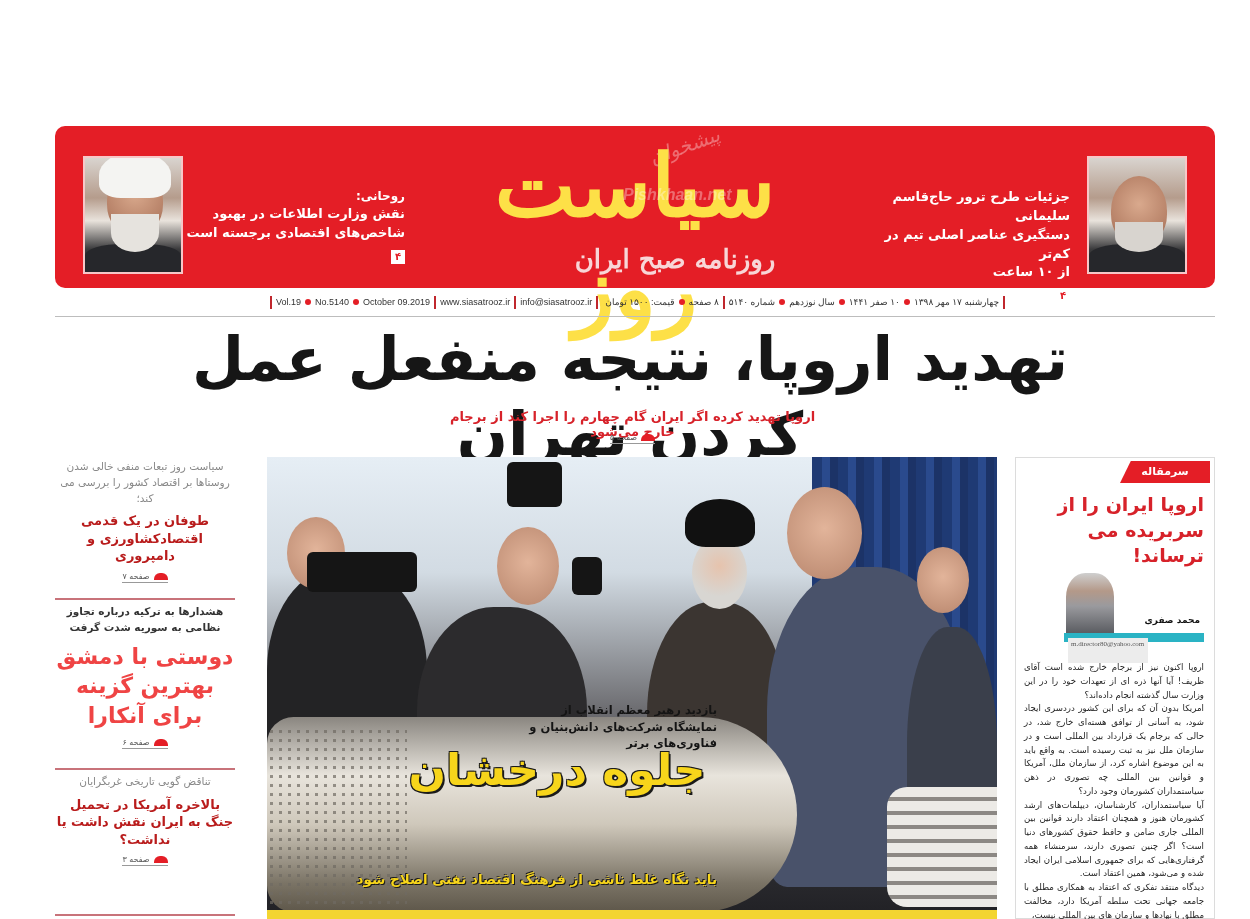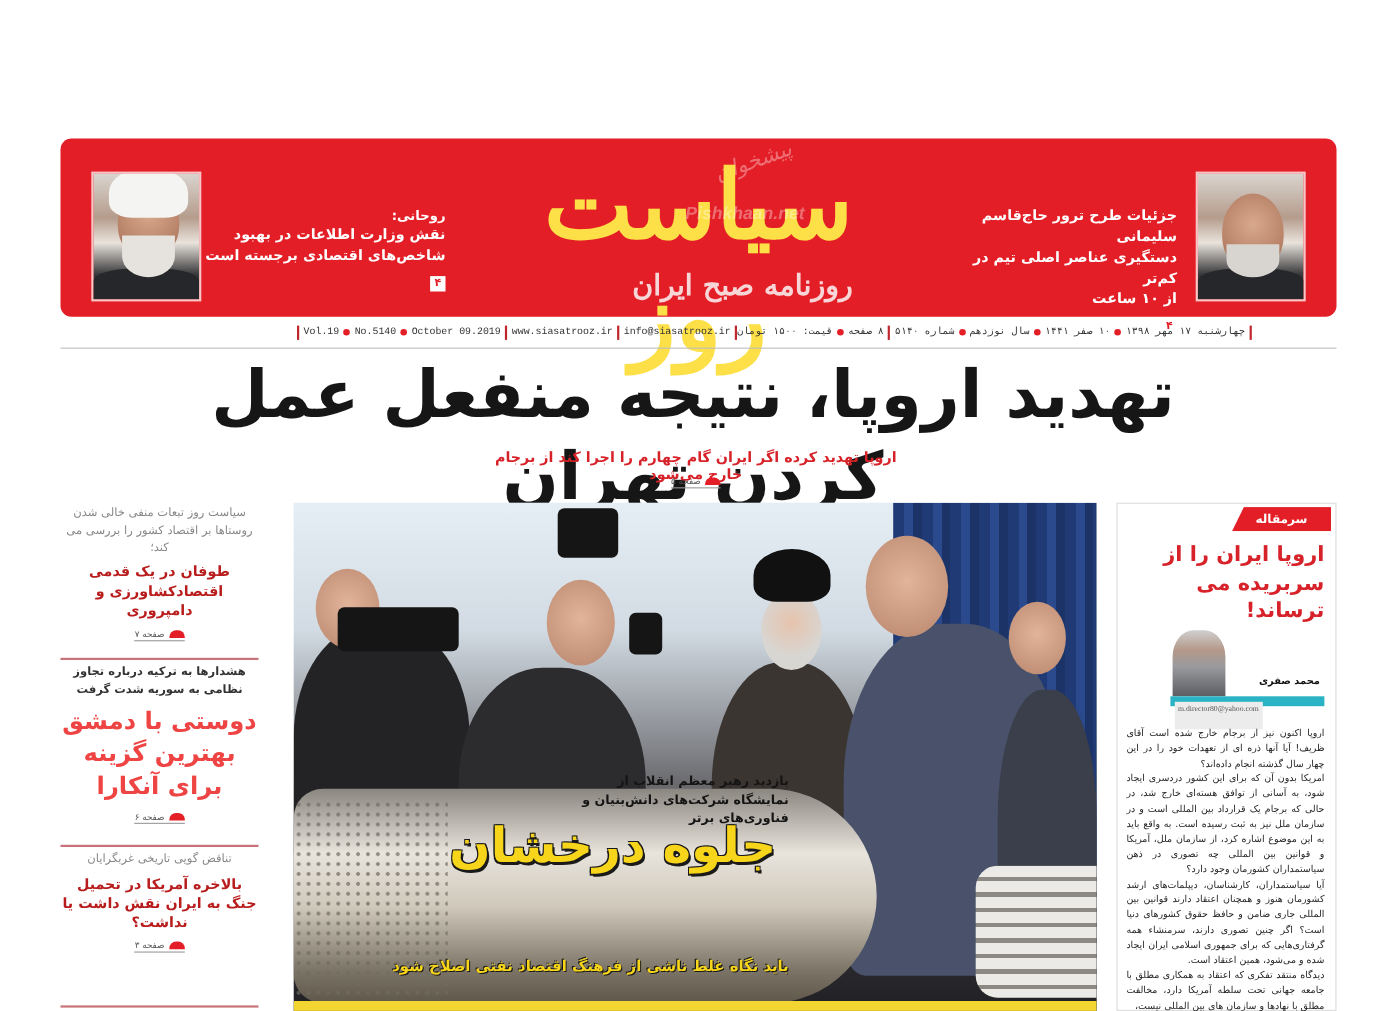--- a/index.html
+++ b/index.html
@@ -66,21 +66,21 @@
   }
   .watermark-en {
     position: absolute; left: 190px; top: 60px; color: rgba(255,255,255,0.35);
     font-size: 16px; font-weight: bold; font-style: italic; font-family: "Liberation Sans", sans-serif;
   }
 
   
   .infobar {
     position: absolute; left: 270px; top: 293px; width: 735px; height: 18px;
     display: flex; align-items: center; justify-content: space-between;
-    font-size: 9px; color: #333; font-family: Liberation Mono, monospace;
+    font-size: 9px; color: #333; font-family: Liberation Sans, sans-serif;
   }
   .infobar .seg { display: flex; align-items: center; gap: 4px; white-space: nowrap; }
   .infobar .pipe { width: 2px; height: 13px; background: #c0272d; display: inline-block; }
   .infobar .dot { width: 6px; height: 6px; border-radius: 50%; background: #e41e26; display: inline-block; }
   .infobar .fa { direction: rtl; }
   .rule-top { position: absolute; left: 55px; top: 316px; width: 1160px; height: 1px; background: #bdbdbd; }
 
   
   .headline {
     position: absolute; left: 120px; top: 322px; width: 1020px; text-align: center; direction: rtl;
@@ -339,18 +339,18 @@
 </div>
 
 <div class="editorial">
   <div class="ed-badge">سرمقاله</div>
   <div class="ed-title">اروپا ایران را از سربریده می ترساند!</div>
   <div class="ed-author-photo"></div>
   <div class="ed-author">محمد صفری</div>
   <div class="ed-email-bar"></div>
   <div class="ed-email">m.director80@yahoo.com</div>
   <div class="ed-body">
-    <p>اروپا اکنون نیز از برجام خارج شده است آقای ظریف! آیا آنها ذره ای از تعهدات خود را در این چهار سال گذشته انجام داده‌اند؟</p>
+    <p>اروپا اکنون نیز از برجام خارج شده است آقای ظریف! آیا آنها ذره ای از تعهدات خود را در این وزارت سال گذشته انجام داده‌اند؟</p>
     <p>امریکا بدون آن که برای این کشور دردسری ایجاد شود، به آسانی از توافق هسته‌ای خارج شد، در حالی که برجام یک قرارداد بین المللی است و در سازمان ملل نیز به ثبت رسیده است. به واقع باید به این موضوع اشاره کرد، از سازمان ملل، آمریکا و قوانین بین المللی چه تصوری در ذهن سیاستمداران کشورمان وجود دارد؟</p>
     <p>آیا سیاستمداران، کارشناسان، دیپلمات‌های ارشد کشورمان هنوز و همچنان اعتقاد دارند قوانین بین المللی جاری ضامن و حافظ حقوق کشورهای دنیا است؟ اگر چنین تصوری دارند، سرمنشاء همه گرفتاری‌هایی که برای جمهوری اسلامی ایران ایجاد شده و می‌شود، همین اعتقاد است.</p>
     <p>دیدگاه منتقد تفکری که اعتقاد به همکاری مطلق با جامعه جهانی تحت سلطه آمریکا دارد، مخالفت مطلق با نهادها و سازمان های بین المللی نیست،</p>
   </div>
 </div>
 
 </body></html>

